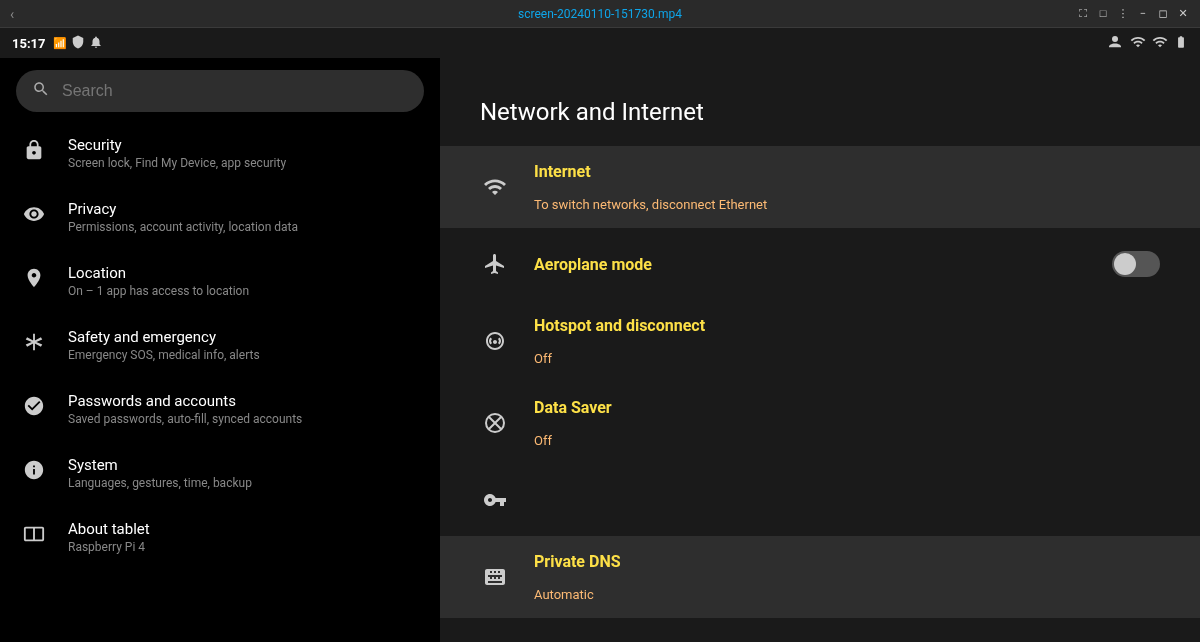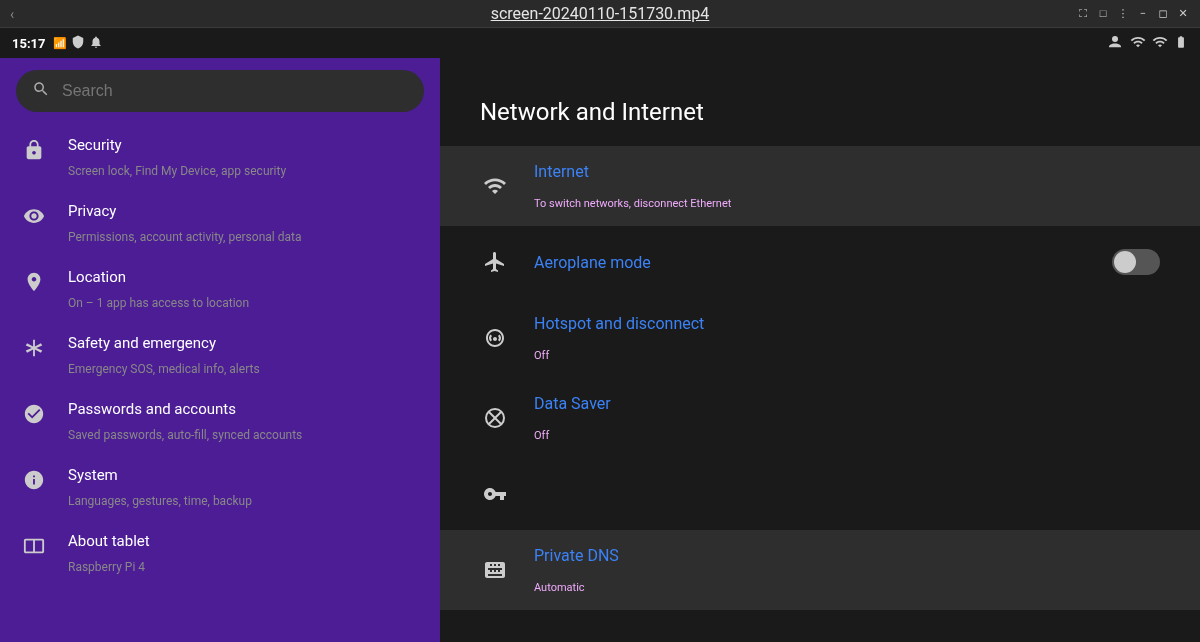--- a/index.html
+++ b/index.html
@@ -21,26 +21,25 @@
       justify-content: space-between;
       padding: 0 10px;
       border-bottom: 1px solid #3a3a3a;
     }
     .title-bar-left {
       display: flex;
       align-items: center;
       gap: 8px;
     }
     .title-bar-center {
-      font-size: 16px;
-      color: #e5e5e5;
+      font-size: 12px;
+      color: #0ea5e9;
       position: absolute;
       left: 50%;
       transform: translateX(-50%);
-      text-decoration: underline;
     }
     .title-bar-right {
       display: flex;
       align-items: center;
       gap: 6px;
     }
     .tb-btn {
       width: 14px;
       height: 14px;
       display: flex;
@@ -95,21 +94,21 @@
 
     
     .main-container {
       display: flex;
       height: calc(642px - 58px);
     }
 
     
     .sidebar {
       width: 440px;
-      background: #4c1d95;
+      background: #000000;
       display: flex;
       flex-direction: column;
       overflow-y: auto;
       flex-shrink: 0;
     }
 
     
     .search-container {
       padding: 12px 16px;
     }
@@ -157,21 +156,21 @@
       flex-direction: column;
     }
     .sidebar-item-title {
       font-size: 15px;
       color: #ffffff;
       font-weight: 400;
     }
     .sidebar-item-subtitle {
       font-size: 12px;
       color: #888888;
-      margin-top: 10px;
+      margin-top: 2px;
     }
 
     
     .content-area {
       flex: 1;
       background: #1a1a1a;
       overflow-y: auto;
       padding: 0;
     }
 
@@ -205,26 +204,26 @@
       font-size: 20px;
       flex-shrink: 0;
     }
     .content-item-text {
       display: flex;
       flex-direction: column;
       flex: 1;
     }
     .content-item-title {
       font-size: 16px;
-      color: #3b82f6;
-      font-weight: 400;
+      color: #fde047;
+      font-weight: 700;
     }
     .content-item-subtitle {
-      font-size: 11px;
-      color: #f0abfc;
+      font-size: 13px;
+      color: #fdba74;
       margin-top: 16px;
     }
     .content-item-right {
       display: flex;
       align-items: center;
     }
 
     
     .toggle {
       width: 48px;
@@ -338,21 +337,21 @@
     </div>
 
     <div class="sidebar-item">
       <div class="sidebar-item-icon">
         <svg width="22" height="22" viewBox="0 0 24 24" fill="#cccccc">
             <path d="M12 4.5C7 4.5 2.73 7.61 1 12c1.73 4.39 6 7.5 11 7.5s9.27-3.11 11-7.5c-1.73-4.39-6-7.5-11-7.5zM12 17c-2.76 0-5-2.24-5-5s2.24-5 5-5 5 2.24 5 5-2.24 5-5 5zm0-8c-1.66 0-3 1.34-3 3s1.34 3 3 3 3-1.34 3-3-1.34-3-3-3z"></path>
           </svg>
       </div>
       <div class="sidebar-item-text">
         <span class="sidebar-item-title">Privacy</span>
-        <span class="sidebar-item-subtitle">Permissions, account activity, personal data</span>
+        <span class="sidebar-item-subtitle">Permissions, account activity, location data</span>
       </div>
     </div>
 
     <div class="sidebar-item">
       <div class="sidebar-item-icon">
         <svg width="22" height="22" viewBox="0 0 24 24" fill="#cccccc">
             <path d="M12 2C8.13 2 5 5.13 5 9c0 5.25 7 13 7 13s7-7.75 7-13c0-3.87-3.13-7-7-7zm0 9.5c-1.38 0-2.5-1.12-2.5-2.5s1.12-2.5 2.5-2.5 2.5 1.12 2.5 2.5-1.12 2.5-2.5 2.5z"></path>
           </svg>
       </div>
       <div class="sidebar-item-text">

